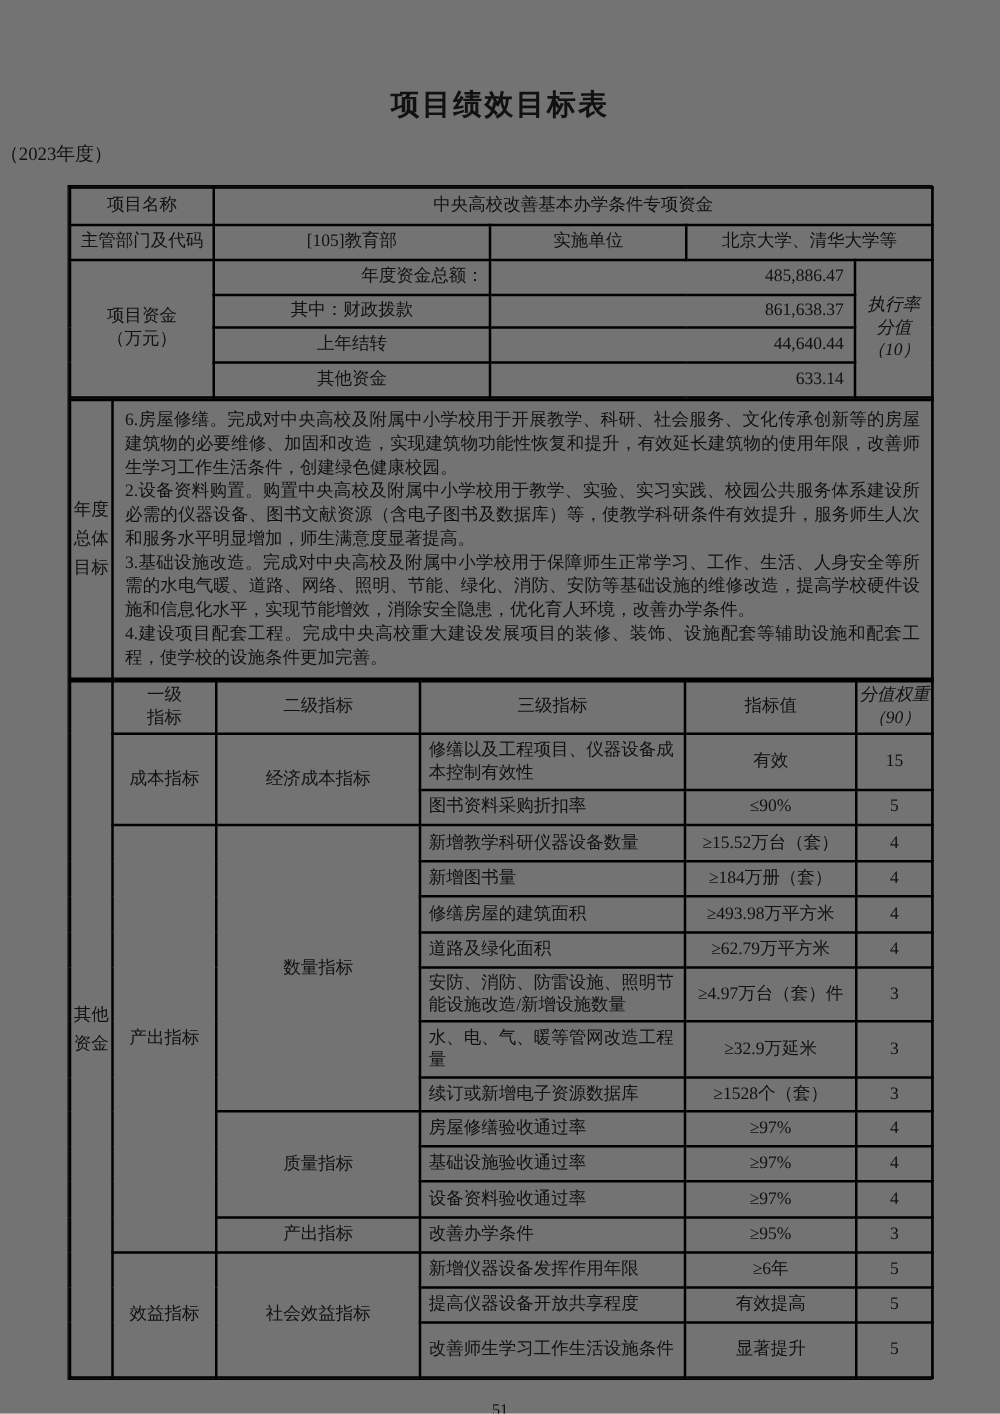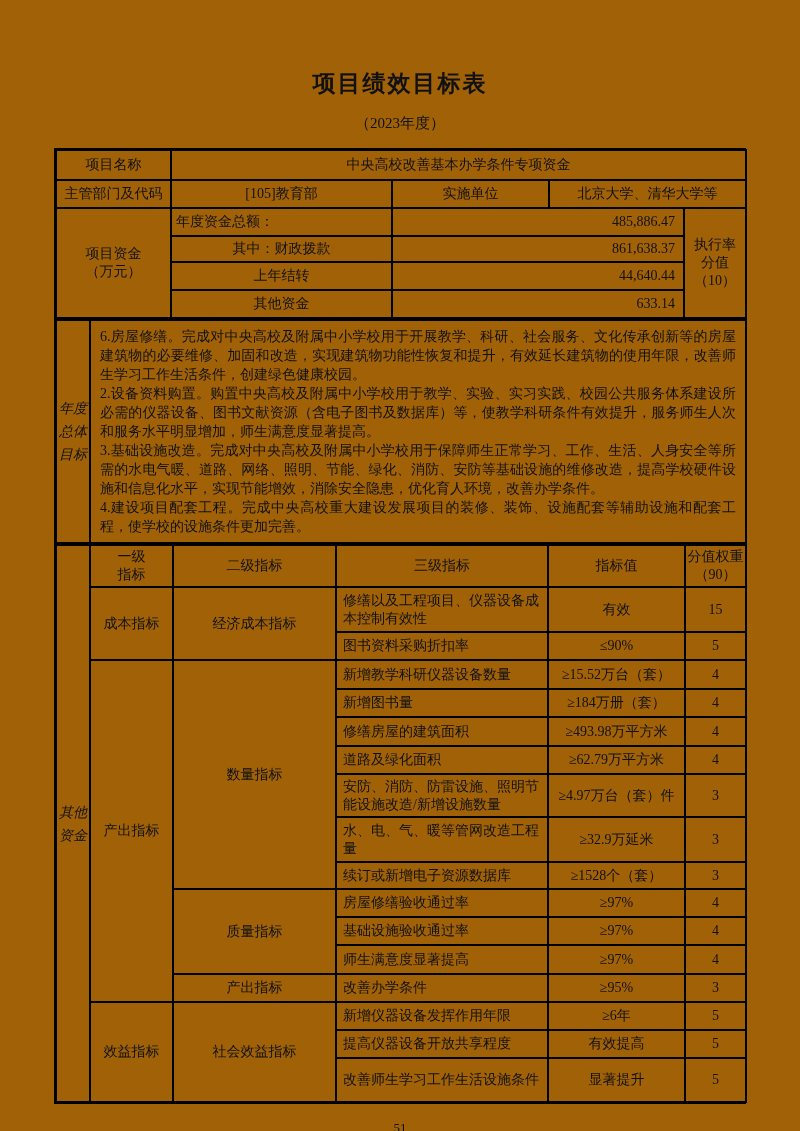--- a/index.html
+++ b/index.html
@@ -1,34 +1,33 @@
 <!DOCTYPE html>
 <html><head>
 <meta charset="utf-8">
 <style>
   html,body{margin:0;padding:0;background:#ffffff;}
   .page{
     position:relative;
     width:800px;height:1131px;
-    background:#a16207;
+    background:#737373;
     color:#111;
     font-family:"Liberation Serif","DejaVu Serif",serif;
     font-size:14px;
     overflow:hidden;
   }
   .title{
     padding-top:68px;
     text-align:center;
     font-size:23px;
     font-weight:bold;
     letter-spacing:2px;
   }
   .subtitle{
     margin-top:15px;
-    text-align:center;
     font-size:15px;
   }
   .table-wrap{
     width:690px;
     margin:15px auto 0 auto;
     border:1px solid #000;
   }
   table{
     border-collapse:collapse;
     table-layout:fixed;
@@ -36,28 +35,27 @@
   }
   td{
     border:2px solid #000;
     padding:2px 4px;
     vertical-align:middle;
     text-align:center;
     word-break:break-all;
     line-height:1.3;
   }
   .pre{white-space:pre-line;}
-  .left{text-align:left;}
+  .left{text-align:right;}
   .right{text-align:right;padding-right:8px;}
-  .tight{padding:2px 0;}
+  .tight{padding:2px 0;font-style:italic;}
   .vcell{
     text-align:center;
     line-height:23px;
     padding:2px 2px;
-    font-style:italic;
   }
   .goals-text{
     text-align:justify;
     padding:5px 9px;
     line-height:19px;
     vertical-align:middle;
   }
   .goals-text div{margin:0;}
   .l3{text-align:left;padding:2px 6px;}
   .page-num{
@@ -211,21 +209,21 @@
         <td class="l3">房屋修缮验收通过率</td>
         <td>≥97%</td>
         <td>4</td>
       </tr>
       <tr style="height:28px">
         <td class="l3">基础设施验收通过率</td>
         <td>≥97%</td>
         <td>4</td>
       </tr>
       <tr style="height:29px">
-        <td class="l3">师生满意度显著提高</td>
+        <td class="l3">设备资料验收通过率</td>
         <td>≥97%</td>
         <td>4</td>
       </tr>
       <tr style="height:28px">
         <td>产出指标</td>
         <td class="l3">改善办学条件</td>
         <td>≥95%</td>
         <td>3</td>
       </tr>
       <tr style="height:28px">

